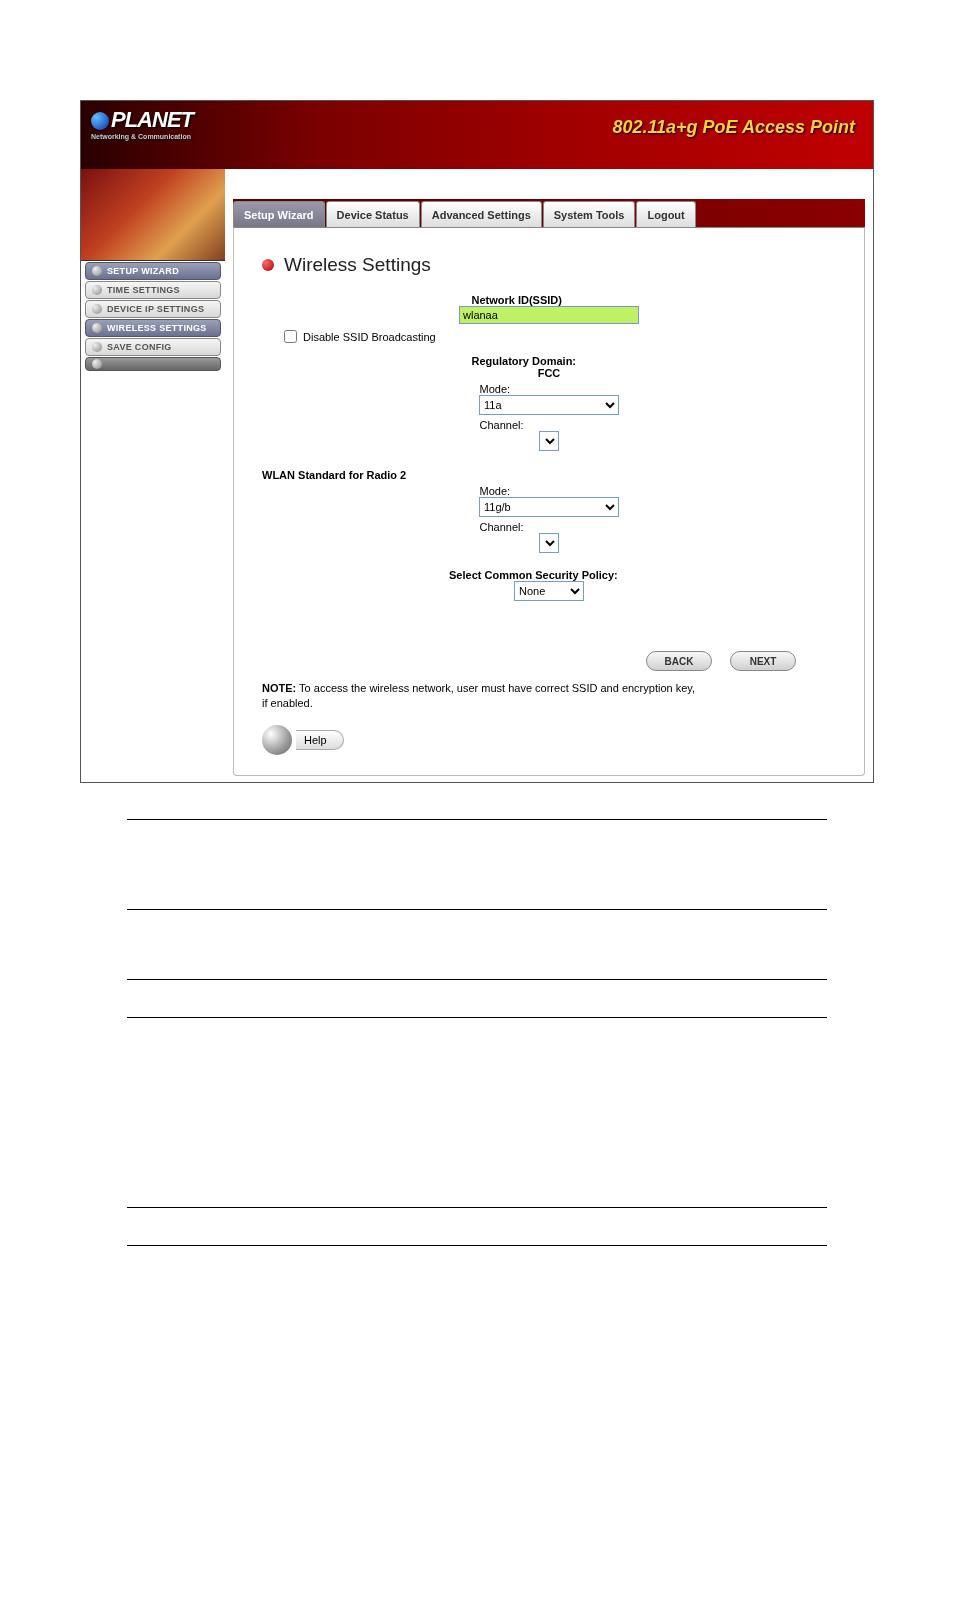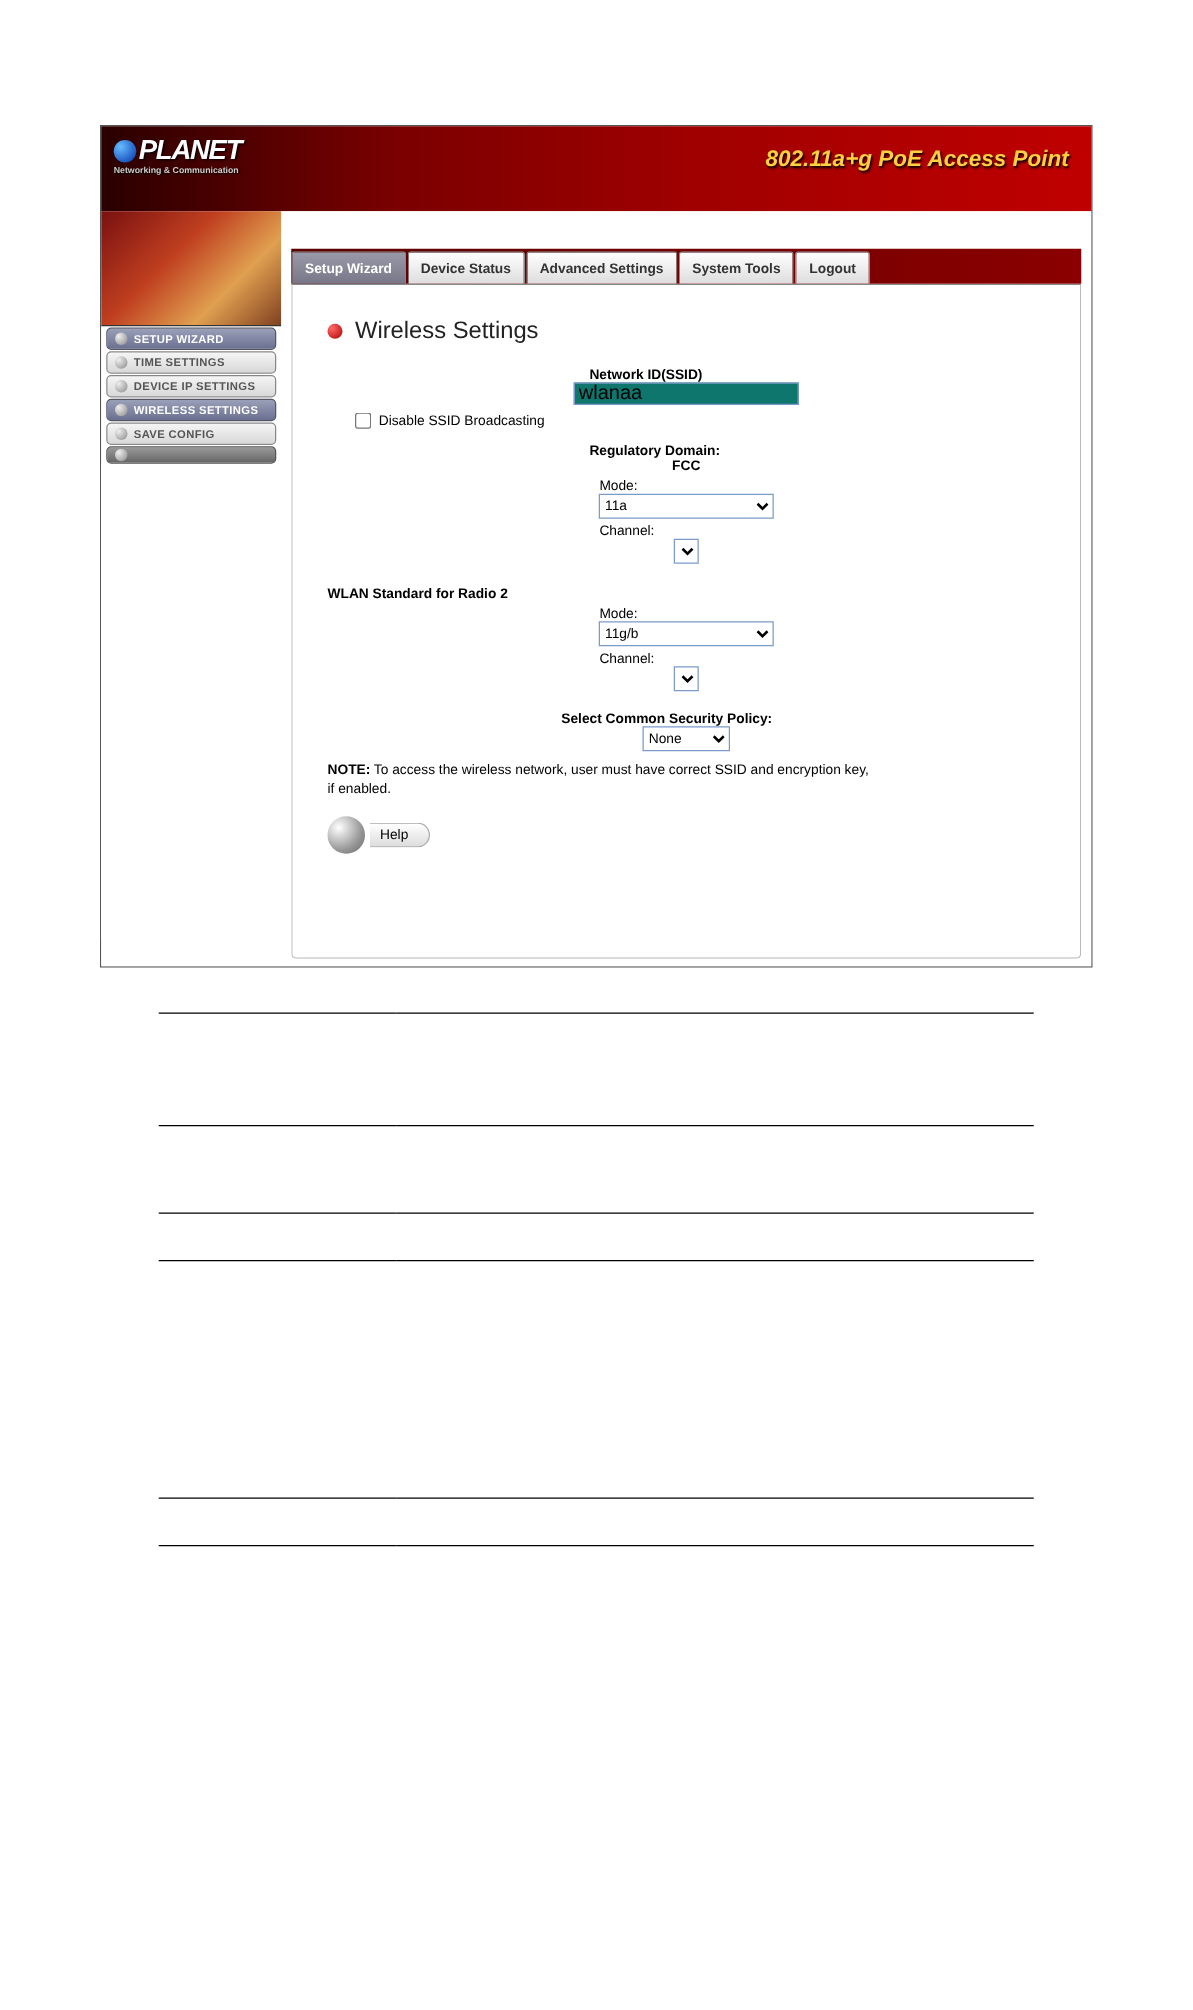--- a/index.html
+++ b/index.html
@@ -169,23 +169,23 @@
     margin-right:10px;
     display:inline-block;
   }
   .form-block { font-size:11px; color:#000; }
   .row { display:flex; align-items:center; margin:4px 0;flex-direction:column; }
   .lbl-bold { font-weight:bold; width:155px; }
   .lbl-plain { width:155px; padding-left:8px;}
   .txt-in {
     border:1px solid #7a9ac9;
     height:18px;
-    font-size:16px;
+    font-size:11px;
     padding:0 3px;
-    background:#0f766e;
+    background:#bef264;
   }
   .w180 { width:180px; }
   .w140 { width:140px; }
   .w40 { width:20px;text-decoration:underline; }
   .w70 { width:70px; }
   .note-txt {
     margin:4px 0 4px 22px;
     max-width:420px;
     line-height:1.35;
   }
@@ -381,20 +381,28 @@
               </select>
             </div>
 
             <div class="row" style="margin-top:16px;">
               <span style="font-weight:bold;width:200px;">Select Common Security Policy:</span>
               <select class="sel w70">
                 <option>None</option>
               </select>
             </div>
 
+            <div class="btn-row">
+              <div class="pill-btn">
+                  <span>BACK</span>
+                </div>
+              <div class="pill-btn">
+                  <span>NEXT</span>
+                </div>
+            </div>
 
             <div class="note-block">
               <b>NOTE:</b><span> To access the wireless network, user must have correct SSID and encryption key, if enabled.</span>
             </div>
 
             <div class="help-row">
               <div class="help-sphere"></div>
               <div class="help-tab">
                   <span>Help</span>
                 </div>

